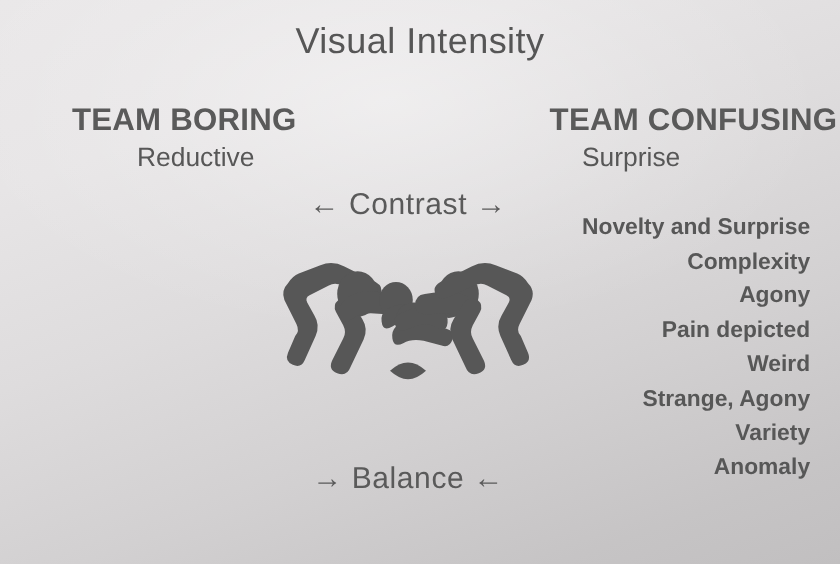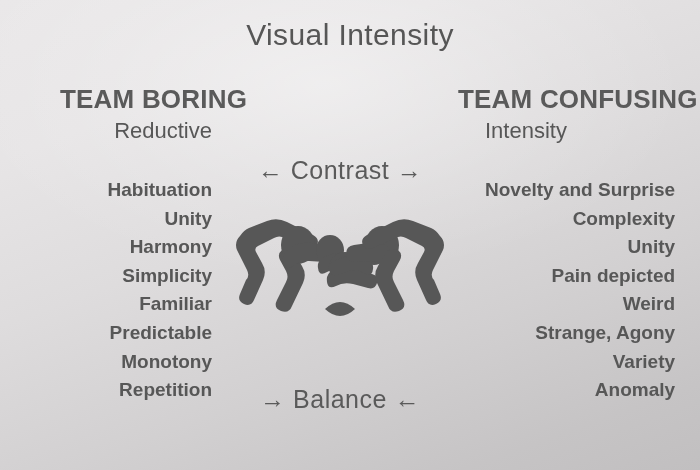--- a/index.html
+++ b/index.html
@@ -102,37 +102,27 @@
 <body>
 
 <div id="canvas">
 
   <div id="title" class="txt">Visual Intensity</div>
 
   <div id="team-left" class="txt team-head">TEAM BORING</div>
   <div id="team-right" class="txt team-head">TEAM CONFUSING</div>
 
   <div id="lead-left" class="txt lead">Reductive</div>
-  <div id="lead-right" class="txt lead">Intensity</div>
+  <div id="lead-right" class="txt lead">Surprise</div>
 
-  <div id="col-left" class="col">
-    <div>Habituation</div>
-    <div>Unity</div>
-    <div>Harmony</div>
-    <div>Simplicity</div>
-    <div>Familiar</div>
-    <div>Predictable</div>
-    <div>Monotony</div>
-    <div>Repetition</div>
-  </div>
 
   <div id="col-right" class="col">
     <div>Novelty and Surprise</div>
     <div>Complexity</div>
-    <div>Unity</div>
+    <div>Agony</div>
     <div>Pain depicted</div>
     <div>Weird</div>
     <div>Strange, Agony</div>
     <div>Variety</div>
     <div>Anomaly</div>
   </div>
 
   <div id="axis-contrast" class="axis">
     <span class="arw">←</span>
     <span>Contrast</span>

